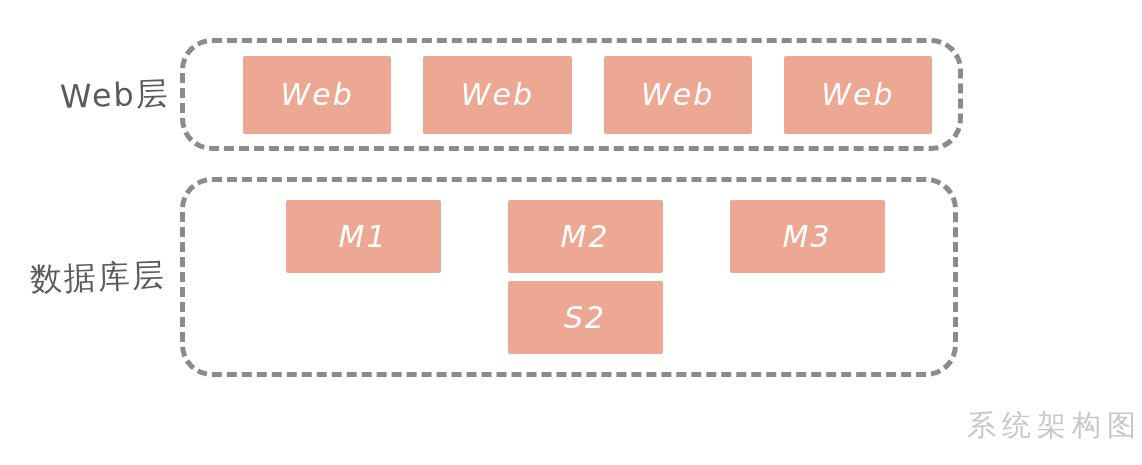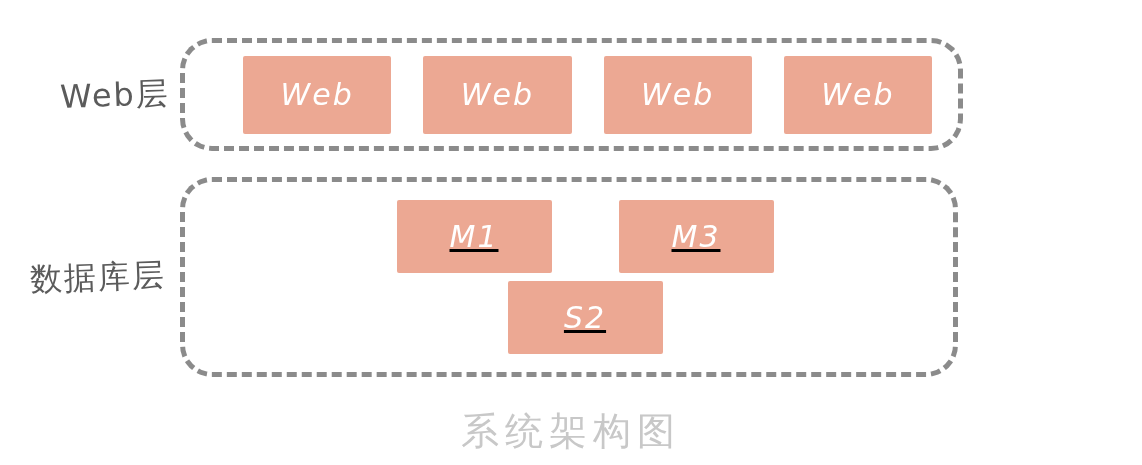--- a/index.html
+++ b/index.html
@@ -57,21 +57,20 @@
   }
   .db-container {
     left: 180px;
     top: 177px;
     width: 778px;
     height: 200px;
     display: flex;
     flex-direction: column;
     justify-content: center;
     gap: 8px;
-    text-decoration: underline;
   }
   .db-row {
     display: flex;
     justify-content: center;
     gap: 35px;
   }
   .node {
     background: var(--node-fill);
     color: var(--node-text);
     border-radius: 2px;
@@ -89,23 +88,23 @@
   }
   .db-node {
     width: 155px;
     height: 73px;
   }
   .diagram-title {
     position: absolute;
     left: 0;
     top: 406px;
     width: 100%;
-    text-align: center;
+    text-align: right;
     color: var(--title-text);
-    font-size: 38px;
+    font-size: 29px;
     letter-spacing: 6px;
   }
 </style>
 </head>
 <body>
 
 <div class="canvas">
 
   <div class="row-label web-label">Web层</div>
 
@@ -114,20 +113,21 @@
     <div class="node web-node">Web</div>
     <div class="node web-node">Web</div>
     <div class="node web-node">Web</div>
   </div>
 
   <div class="row-label db-label">数据库层</div>
 
   <div class="layer-container db-container">
     <div class="db-row">
       <div class="node db-node">M1</div>
+      <div class="node db-node">M2</div>
       <div class="node db-node">M3</div>
     </div>
     <div class="db-row">
       <div class="node db-node">S2</div>
     </div>
   </div>
 
   <div class="diagram-title">系统架构图</div>
 
 </div>

